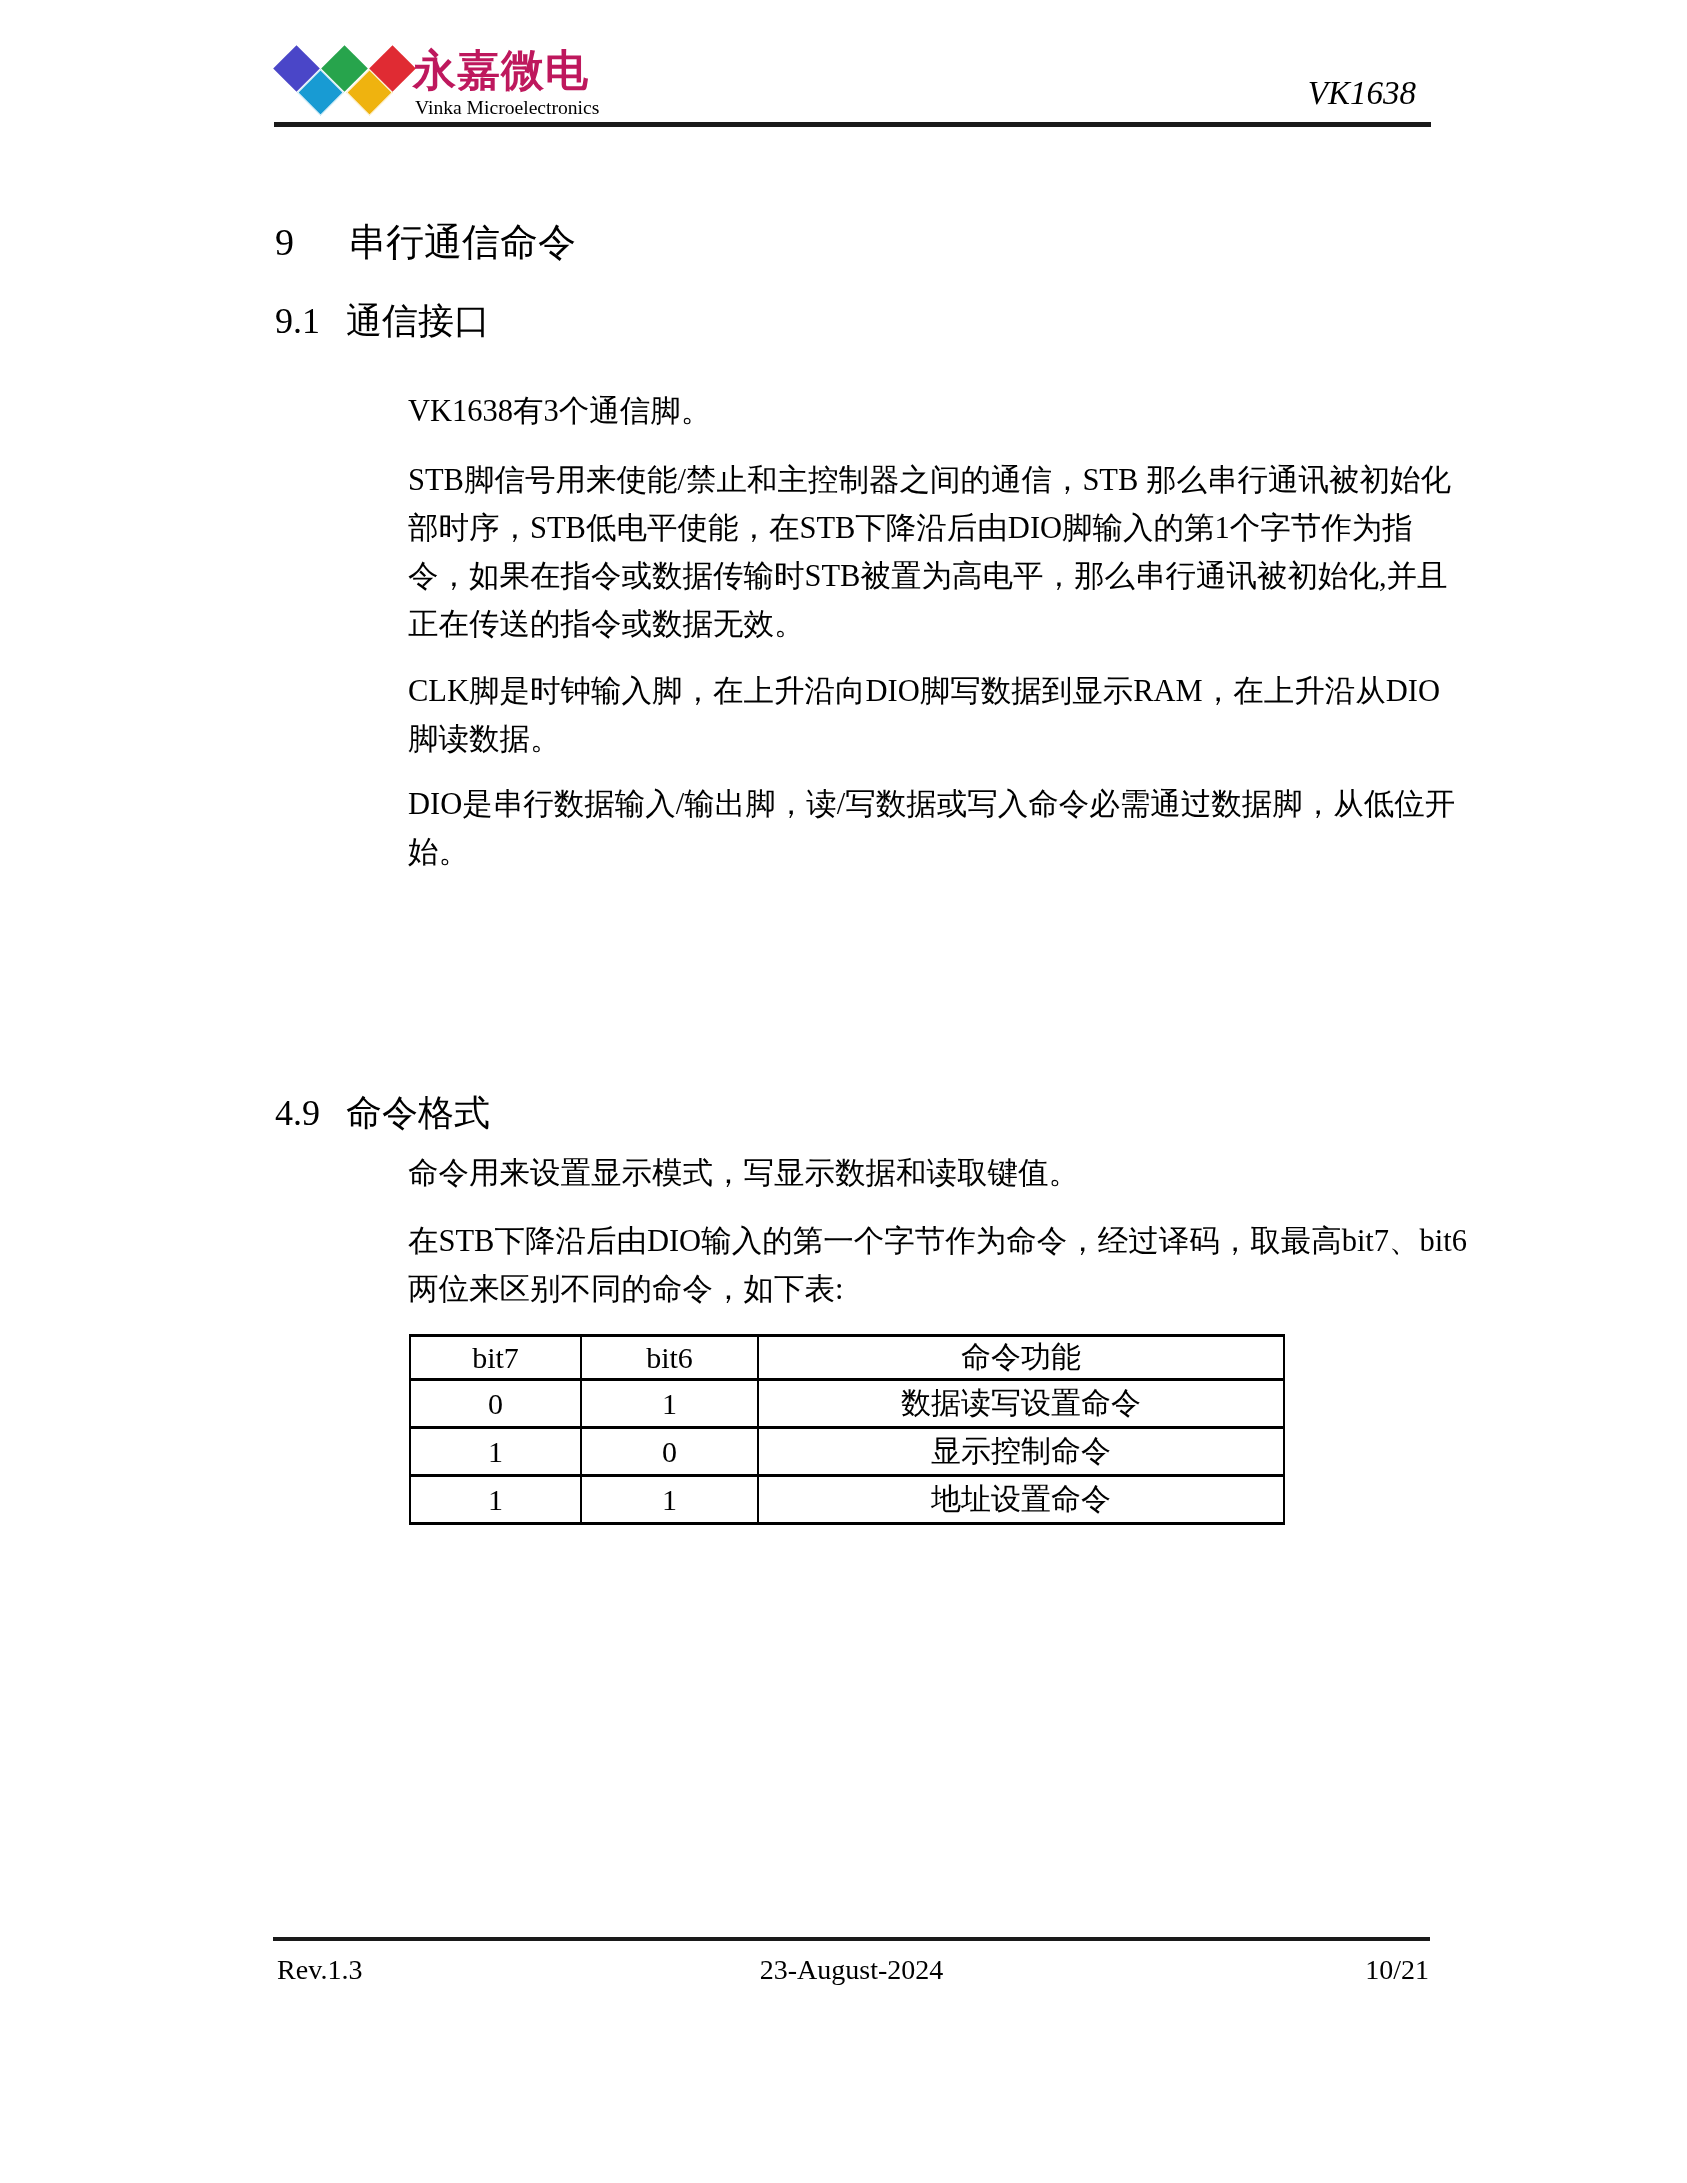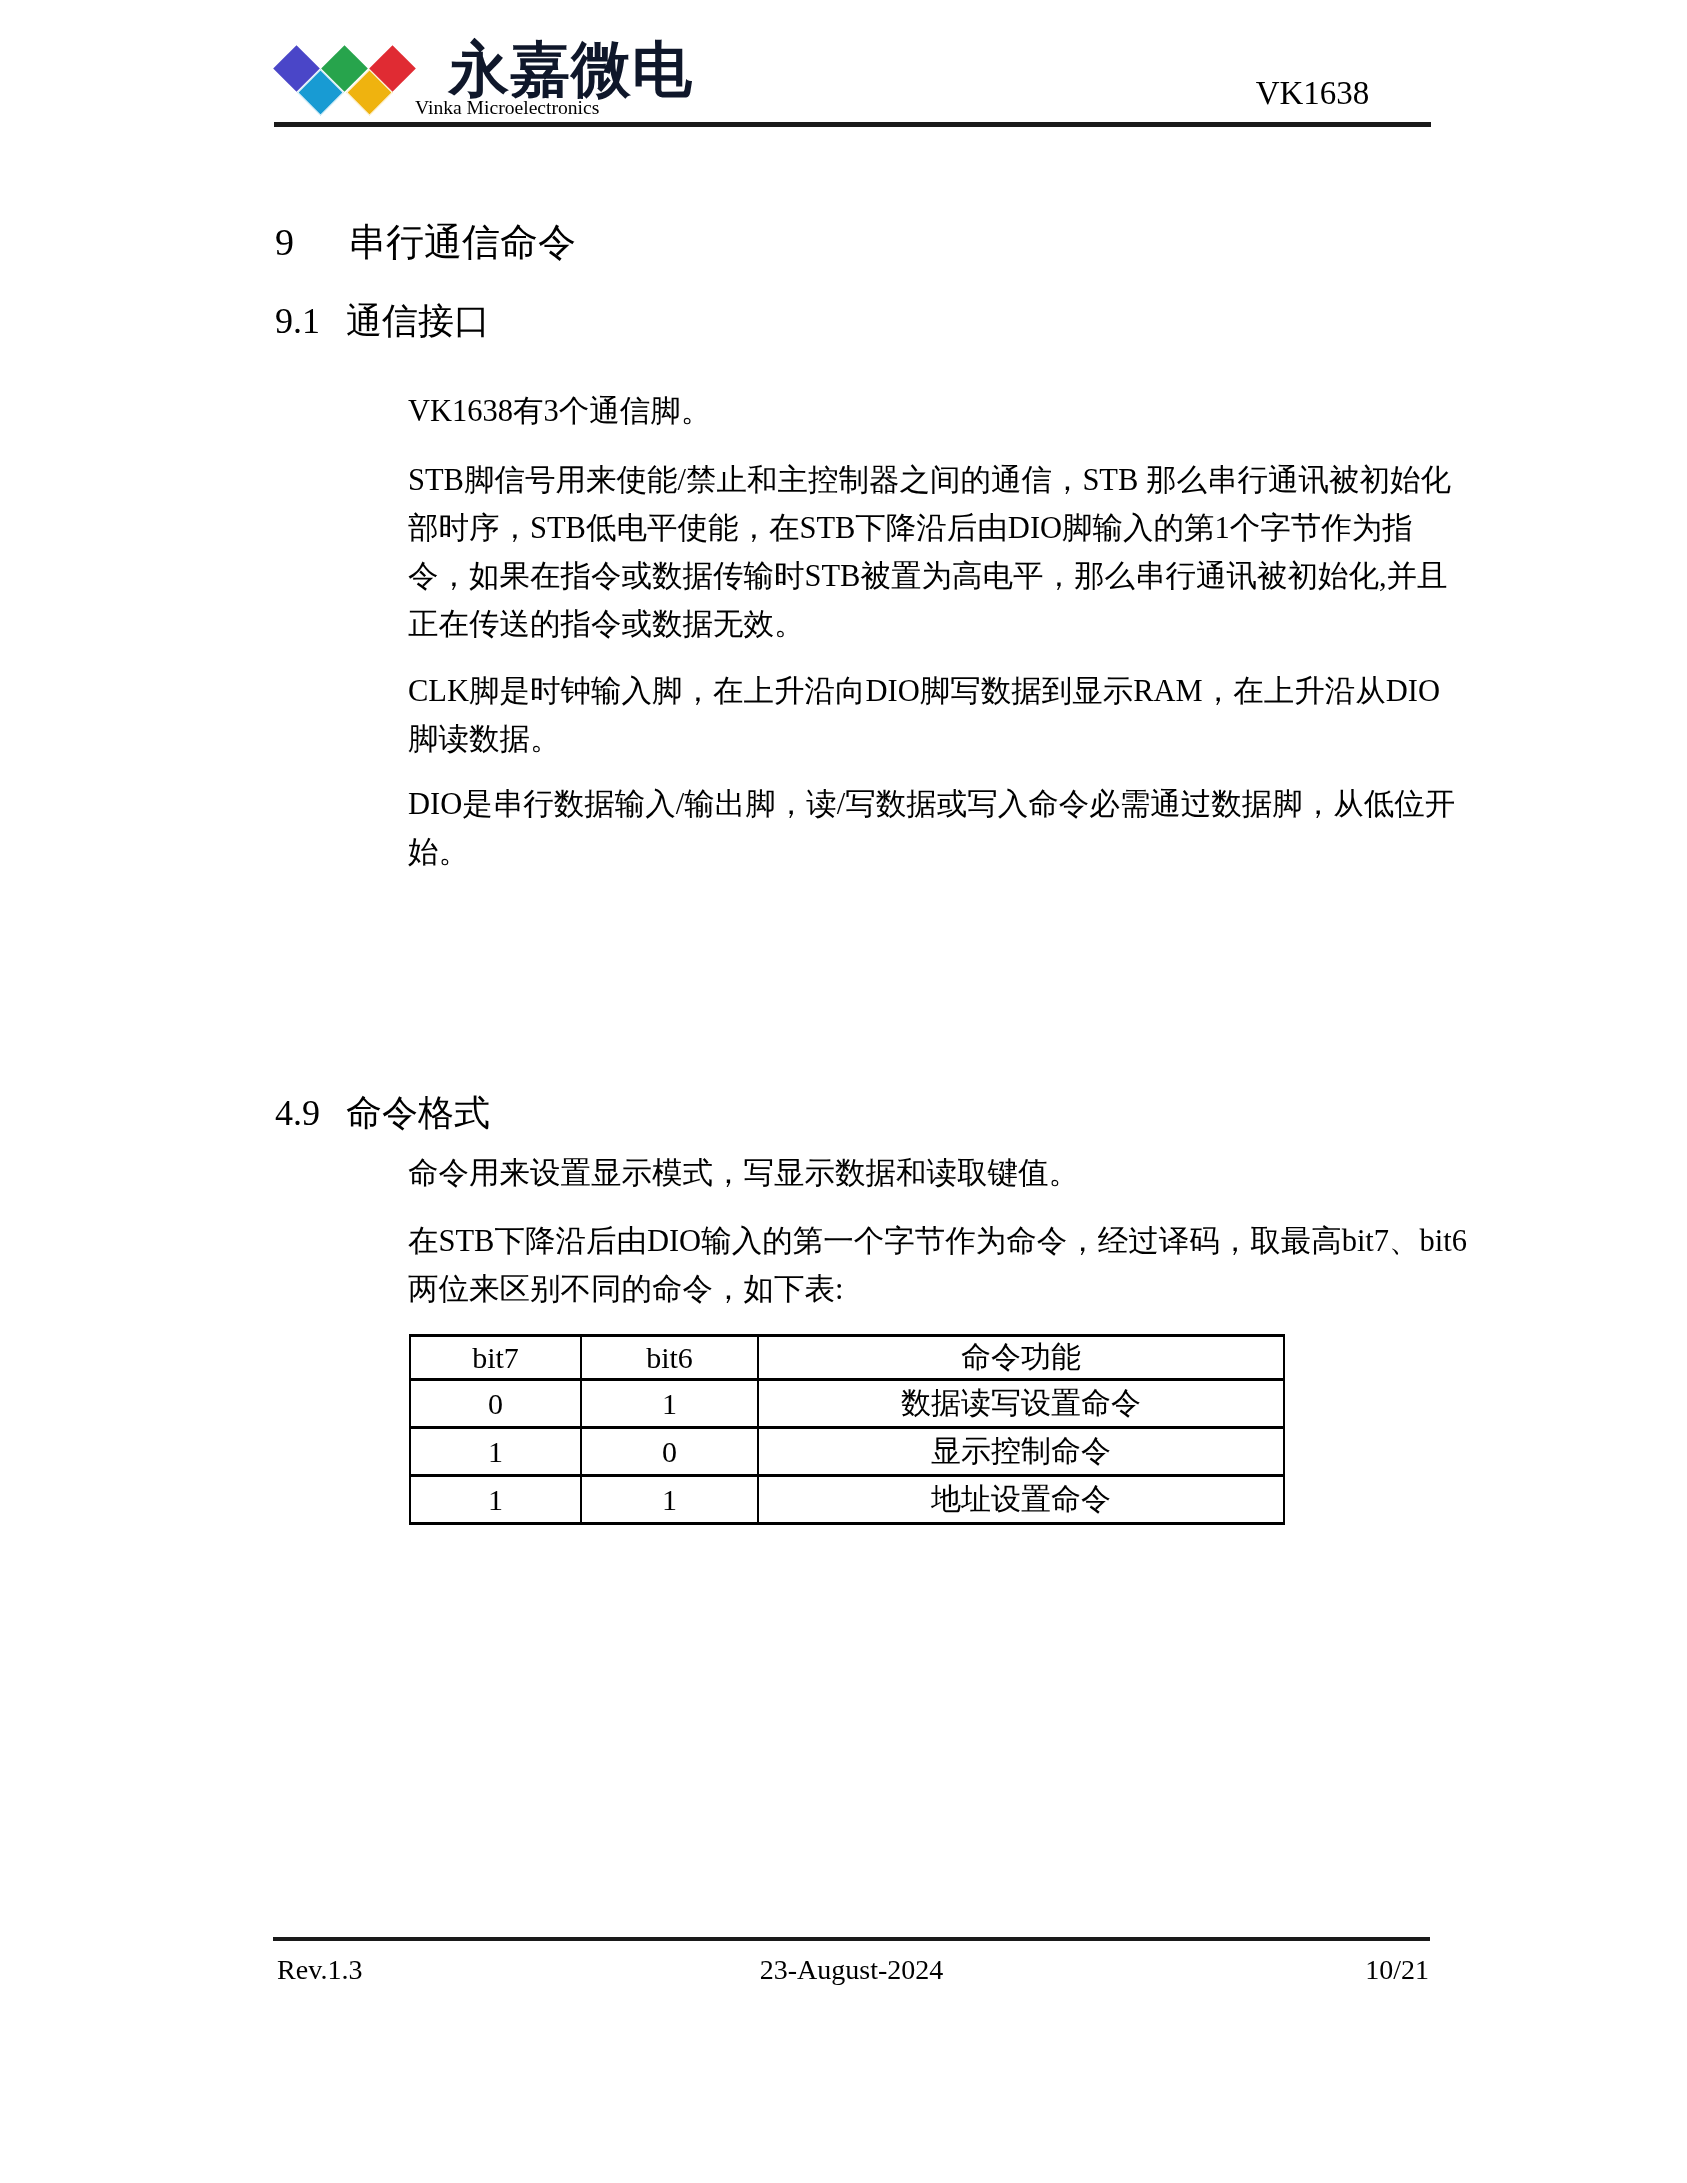--- a/index.html
+++ b/index.html
@@ -17,30 +17,30 @@
   
   .diamond {
     position: absolute;
     width: 33px; height: 33px;
     transform: rotate(45deg);
   }
   .diamond.outlined { border: 1.6px solid #ffffff; width: 31px; height: 31px; }
   .logo-cn {
     position: absolute; left: 413px; top: 45px;
     font-family: "Liberation Sans", "DejaVu Sans", sans-serif;
-    font-weight: bold; font-size: 60px; line-height: 50px;
-    letter-spacing: 1px; color: #0f172a; margin-left: 36px;
+    font-weight: bold; font-size: 43px; line-height: 50px;
+    letter-spacing: 1px; color: #be185d;
   }
   .logo-en {
     position: absolute; left: 415px; top: 95px;
     font-size: 19.6px; line-height: 25px; color: #000000;
   }
   .doc-code {
     position: absolute; left: 1209px; top: 76px; width: 207px;
-    text-align: center; font-size: 33px; line-height: 35px;
+    text-align: right; font-style: italic; font-size: 33px; line-height: 35px;
   }
   .rule { position: absolute; background: #1a1a1a; }
 
   
   .h-num  { position: absolute; left: 275px; top: 0; }
   .h-text { position: absolute; left: 348px; top: 0; }
   .h1 { font-size: 38px; line-height: 41px; }
   .h2 { font-size: 36px; line-height: 39px; }
   .h2 .h-text { left: 346px; }
 

